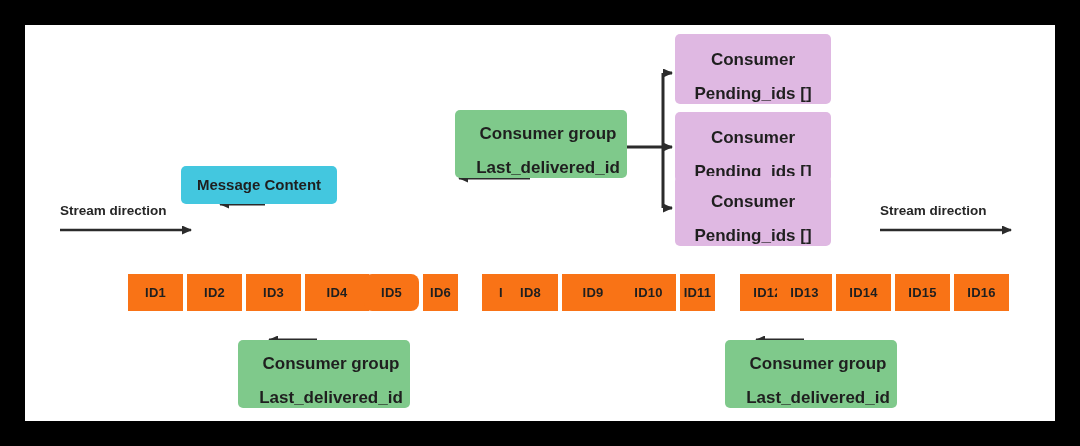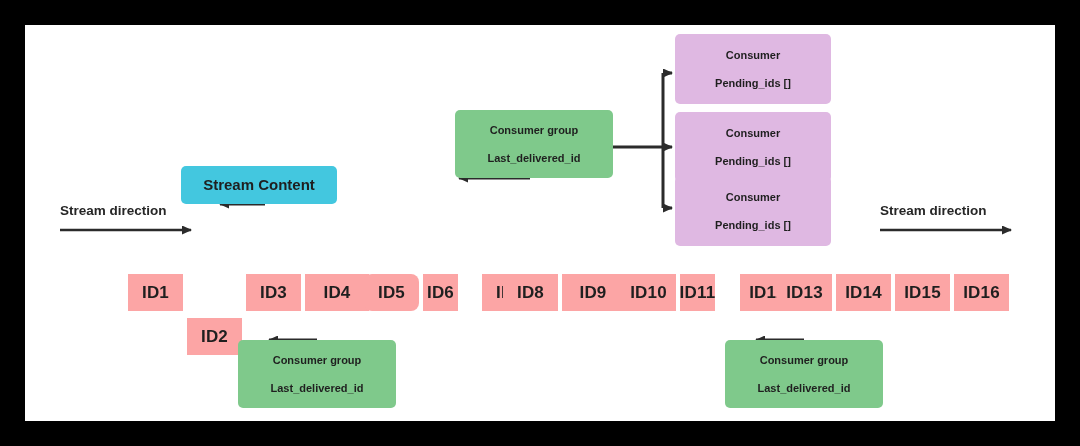--- a/index.html
+++ b/index.html
@@ -21,46 +21,46 @@
     height: 396px;
     background: #ffffff;
     overflow: hidden;
   }
 
   
   .id-cell {
     position: absolute;
     top: 249px;
     height: 37px;
-    background: #fca5a5;
+    background: #f97316;
     color: #1f1f1f;
-    font-size: 17px;
+    font-size: 13px;
     font-weight: 600;
     display: flex;
     align-items: center;
     justify-content: center;
     letter-spacing: 0.2px;
   }
 
   
   .box {
     position: absolute;
     border-radius: 5px;
     display: flex;
     flex-direction: column;
     align-items: center;
-    justify-content: center;
+    justify-content: flex-end;
     color: #1f1f1f;
     font-weight: bold;
-    font-size: 11px;
+    font-size: 17px;
     text-align: center;
     line-height: 1.1;
   }
   .box .l1 { margin-bottom: 16px; }
-  .box-green  { background: #7FC98B; }
+  .box-green  { background: #7FC98B; padding-left: 14px; }
   .box-purple { background: #DFB8E2; }
   .box-cyan   { background: #43C7DF; }
 
   .box-cyan { justify-content: center; font-size: 15px; }
 
   
   .stream-label {
     position: absolute;
     font-size: 13.5px;
     font-weight: bold;
@@ -127,21 +127,21 @@
 
       <line x1="638" y1="183" x2="647" y2="183" stroke="#2b2b2b" stroke-width="3" marker-end="url(#arrowHead)"></line>
     </g>
   </svg>
 
   <div class="stream-label" style="left:35px; top:178px;">Stream direction</div>
 
   <div class="stream-label" style="left:855px; top:178px;">Stream direction</div>
 
   <div class="box box-cyan" style="left:156px; top:141px; width:156px; height:38px;">
-    <span>Stream Content</span>
+    <span>Message Content</span>
   </div>
 
   <div class="box box-green" style="left:430px; top:85px; width:158px; height:68px;">
     <span class="l1">Consumer group</span>
     <span>Last_delivered_id</span>
   </div>
 
   <div class="box box-purple" style="left:650px; top:9px; width:156px; height:70px;">
     <span class="l1">Consumer</span>
     <span>Pending_ids []</span>
@@ -151,21 +151,21 @@
     <span class="l1">Consumer</span>
     <span>Pending_ids []</span>
   </div>
 
   <div class="box box-purple" style="left:650px; top:151px; width:156px; height:70px;">
     <span class="l1">Consumer</span>
     <span>Pending_ids []</span>
   </div>
 
   <div class="id-cell" style="left:103px;  width:55px;">ID1</div>
-  <div class="id-cell" style="left:162px;  width:55px;margin-top:44px;">ID2</div>
+  <div class="id-cell" style="left:162px;  width:55px;">ID2</div>
   <div class="id-cell" style="left:221px;  width:55px;">ID3</div>
   <div class="id-cell" style="left:280px;  width:64px;">ID4</div>
   <div class="id-cell" style="left:339px;  width:55px;border-radius:8px;">ID5</div>
   <div class="id-cell" style="left:398px;  width:35px;">ID6</div>
   <div class="id-cell" style="left:457px;  width:55px;">ID7</div>
   <div class="id-cell" style="left:478px;  width:55px; left:478px;">ID8</div>
   <div class="id-cell" style="left:537px;  width:62px;">ID9</div>
   <div class="id-cell" style="left:596px;  width:55px;">ID10</div>
   <div class="id-cell" style="left:655px;  width:35px;">ID11</div>
   <div class="id-cell" style="left:715px;  width:55px;">ID12</div>

